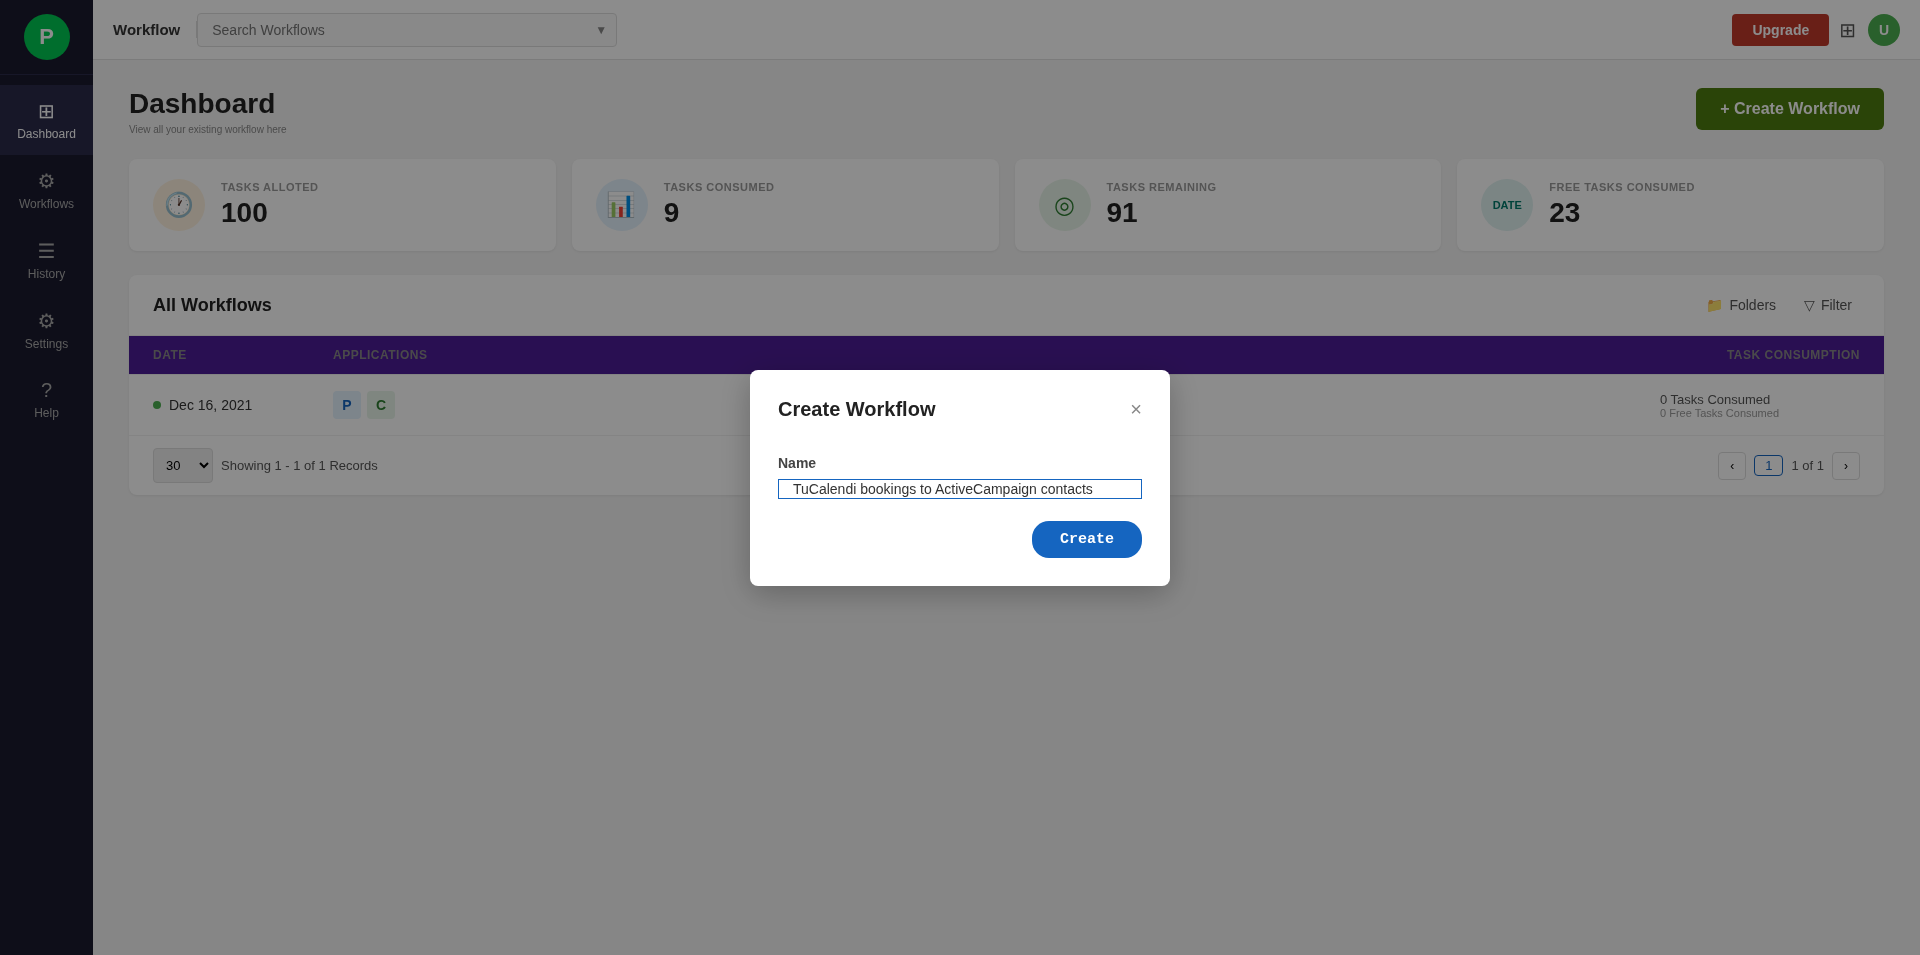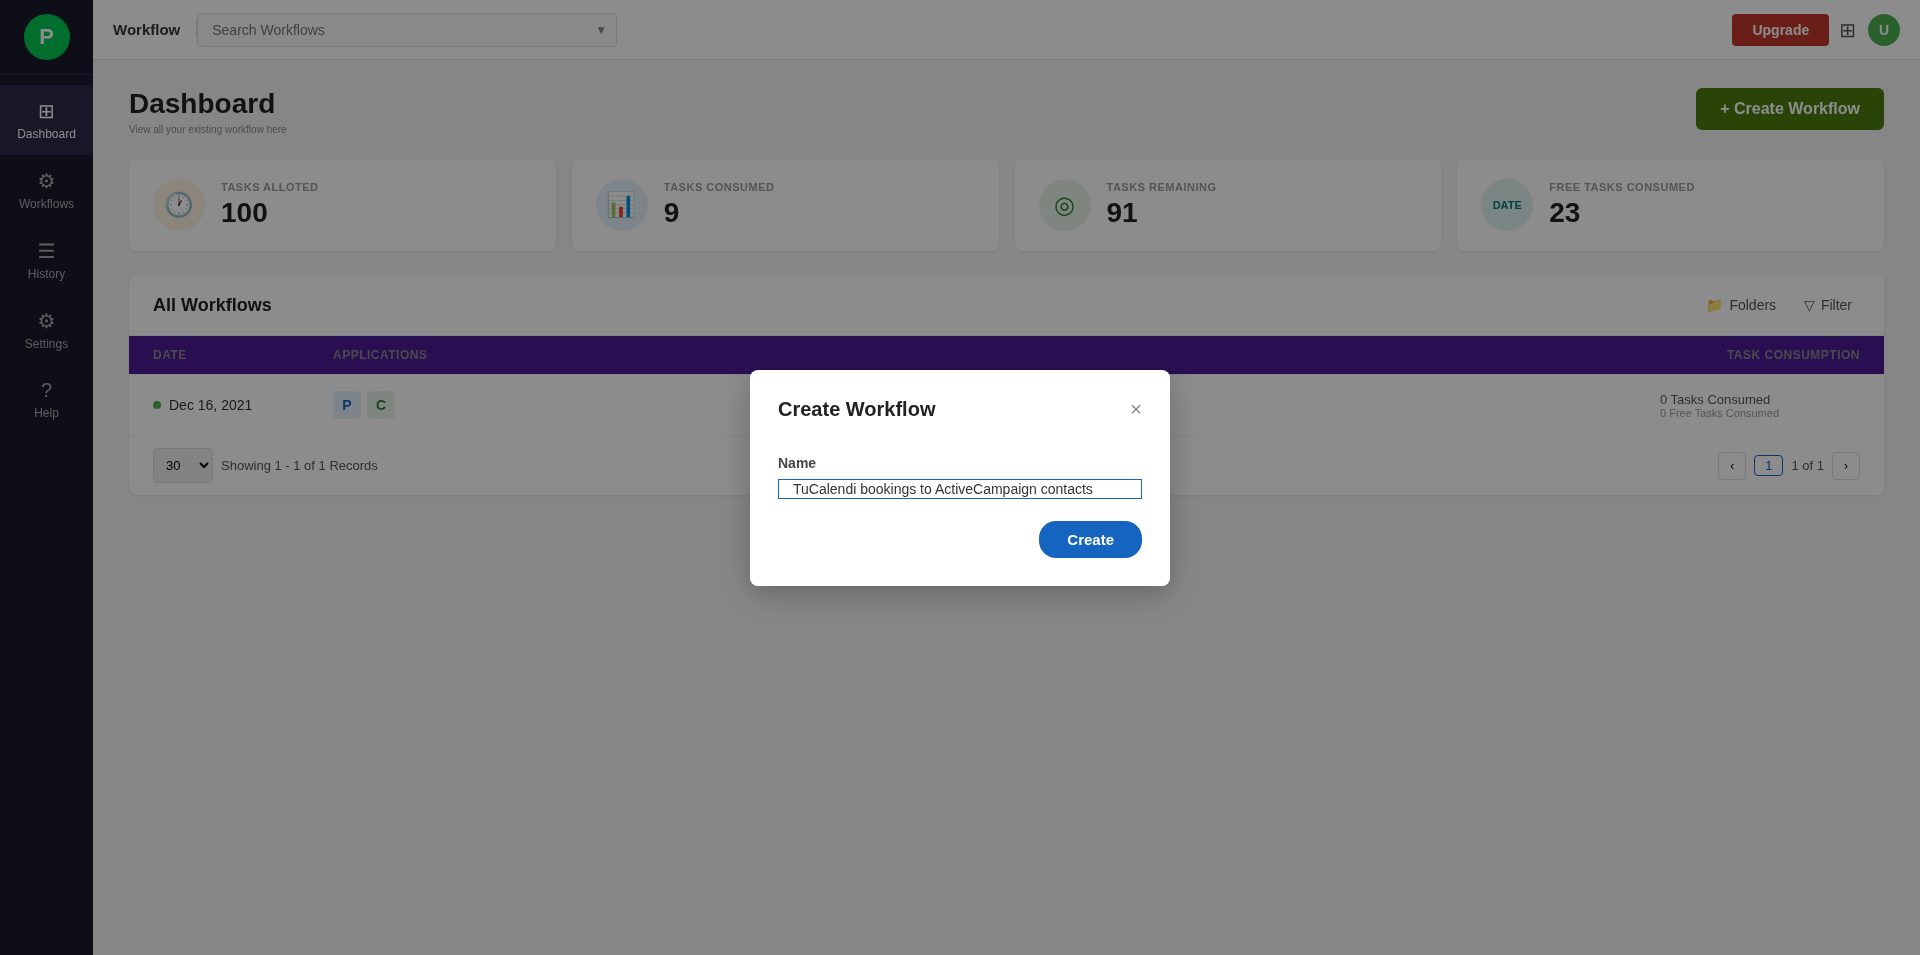--- a/index.html
+++ b/index.html
@@ -432,20 +432,21 @@
     }
     .modal-create-btn {
       background: #1565c0;
       color: white;
       border: none;
       padding: 10px 28px;
       border-radius: 17px;
       font-size: 15px;
       font-weight: 600;
       cursor: pointer;
+      font-family: Liberation Mono, monospace;
     }
   </style>
 </head>
 <body>
 
 <div class="sidebar">
   <div class="sidebar-logo">
     <div class="logo-circle">
       <span>P</span>
     </div>

